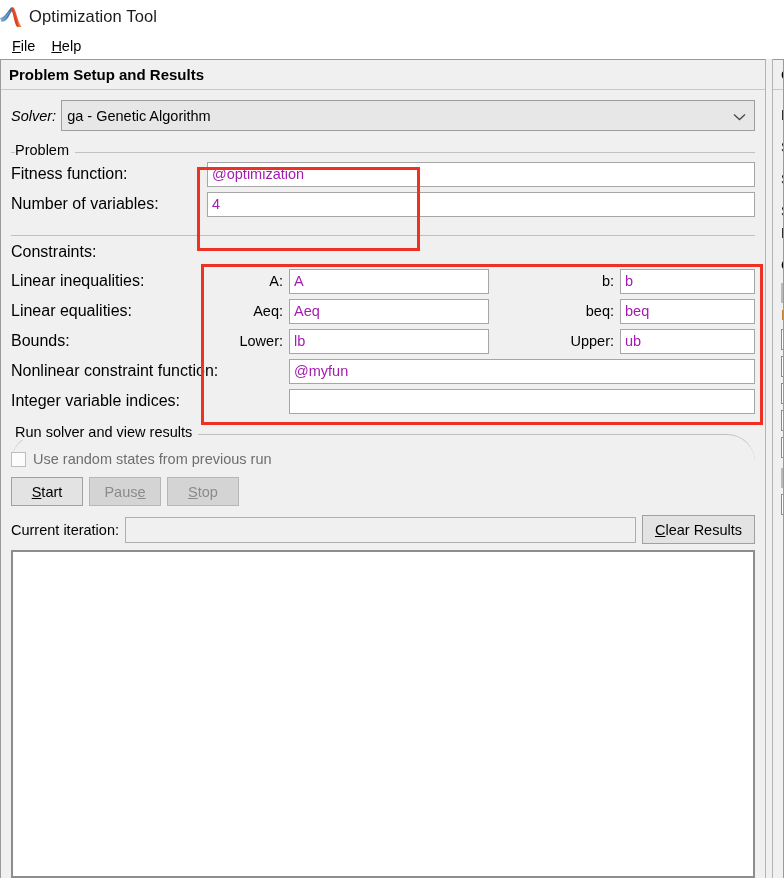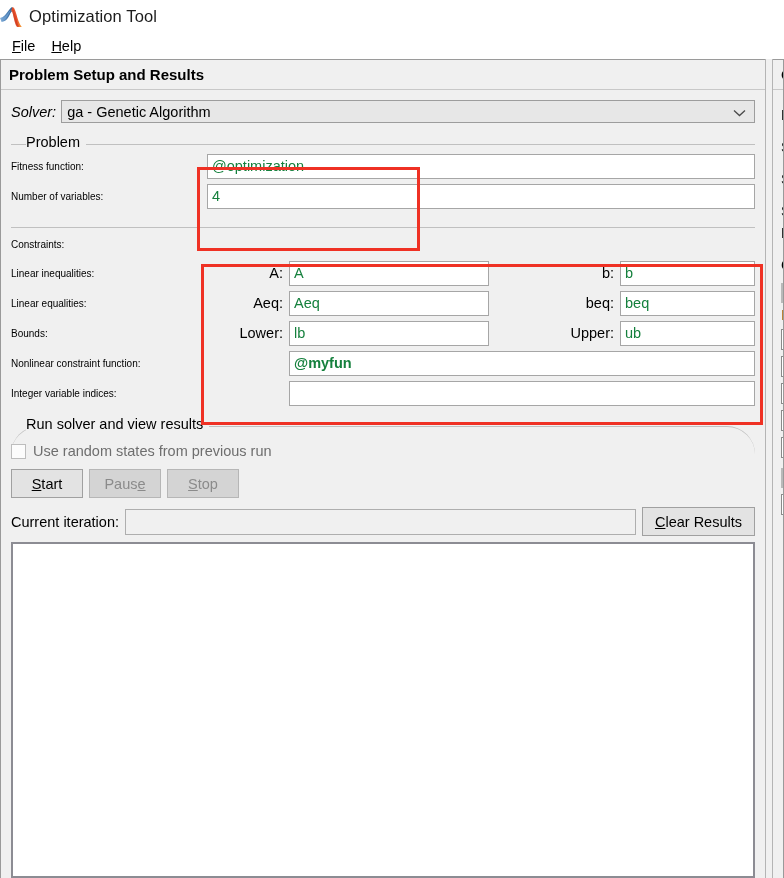--- a/index.html
+++ b/index.html
@@ -117,21 +117,21 @@
   .row {
     display: flex;
     align-items: center;
   }
 
   
   #solver-row { margin-bottom: 9px; }
   #solver-label { white-space: nowrap; margin-right: 5px; font-style: italic; }
   #solver-select {
     flex: 1 1 auto;
-    height: 23px;
+    height: 31px;
     background: #e7e7e7;
     border: 1px solid #9d9d9d;
     display: flex;
     align-items: center;
     padding-left: 5px;
     box-sizing: border-box;
     position: relative;
     font-size: 14.5px;
   }
   #solver-arrow {
@@ -144,47 +144,47 @@
   
   .groupbox {
     border-top: 1px solid #c0c0c0;
     position: relative;
     margin-top: 12px;
     padding-top: 4px;
   }
   .groupbox > .gb-title {
     position: absolute;
     top: -11px;
-    left: 15px;
+    left: 4px;
     background: #f0f0f0;
     padding-right: 6px;
     font-size: 14.5px;
     white-space: nowrap;
   }
 
   .field-row {
     display: flex;
     align-items: center;
     height: 26px;
     margin-bottom: 4px;
   }
   .field-label {
     white-space: nowrap;
-    font-size: 10px;
+    font-size: 16px;
   }
   .txt {
     background: #ffffff;
     border: 1px solid #a6a6a6;
     height: 25px;
     box-sizing: border-box;
     display: flex;
     align-items: center;
     padding-left: 4px;
     font-size: 14.5px;
-    color: #15803d;
+    color: #a21caf;
     overflow: hidden;
     white-space: nowrap;
   }
 
   
   .plabel { width: 196px; flex: 0 0 196px; }
   .pfield { flex: 1 1 auto; }
 
   
   .clabel { width: 200px; flex: 0 0 200px; }
@@ -202,21 +202,21 @@
     width: 66px;
     flex: 0 0 66px;
     text-align: right;
     padding-right: 6px;
     box-sizing: border-box;
     white-space: nowrap;
   }
   .cfield-right { flex: 1 1 auto; }
 
   .wide-label { width: 278px; flex: 0 0 278px; white-space: nowrap; }
-  .wide-field { flex: 1 1 auto; font-weight: bold; }
+  .wide-field { flex: 1 1 auto; }
 
   
   #checkbox-row {
     display: flex;
     align-items: center;
     height: 28px;
     margin-top: 6px;
   }
   .chk {
     width: 15px;

